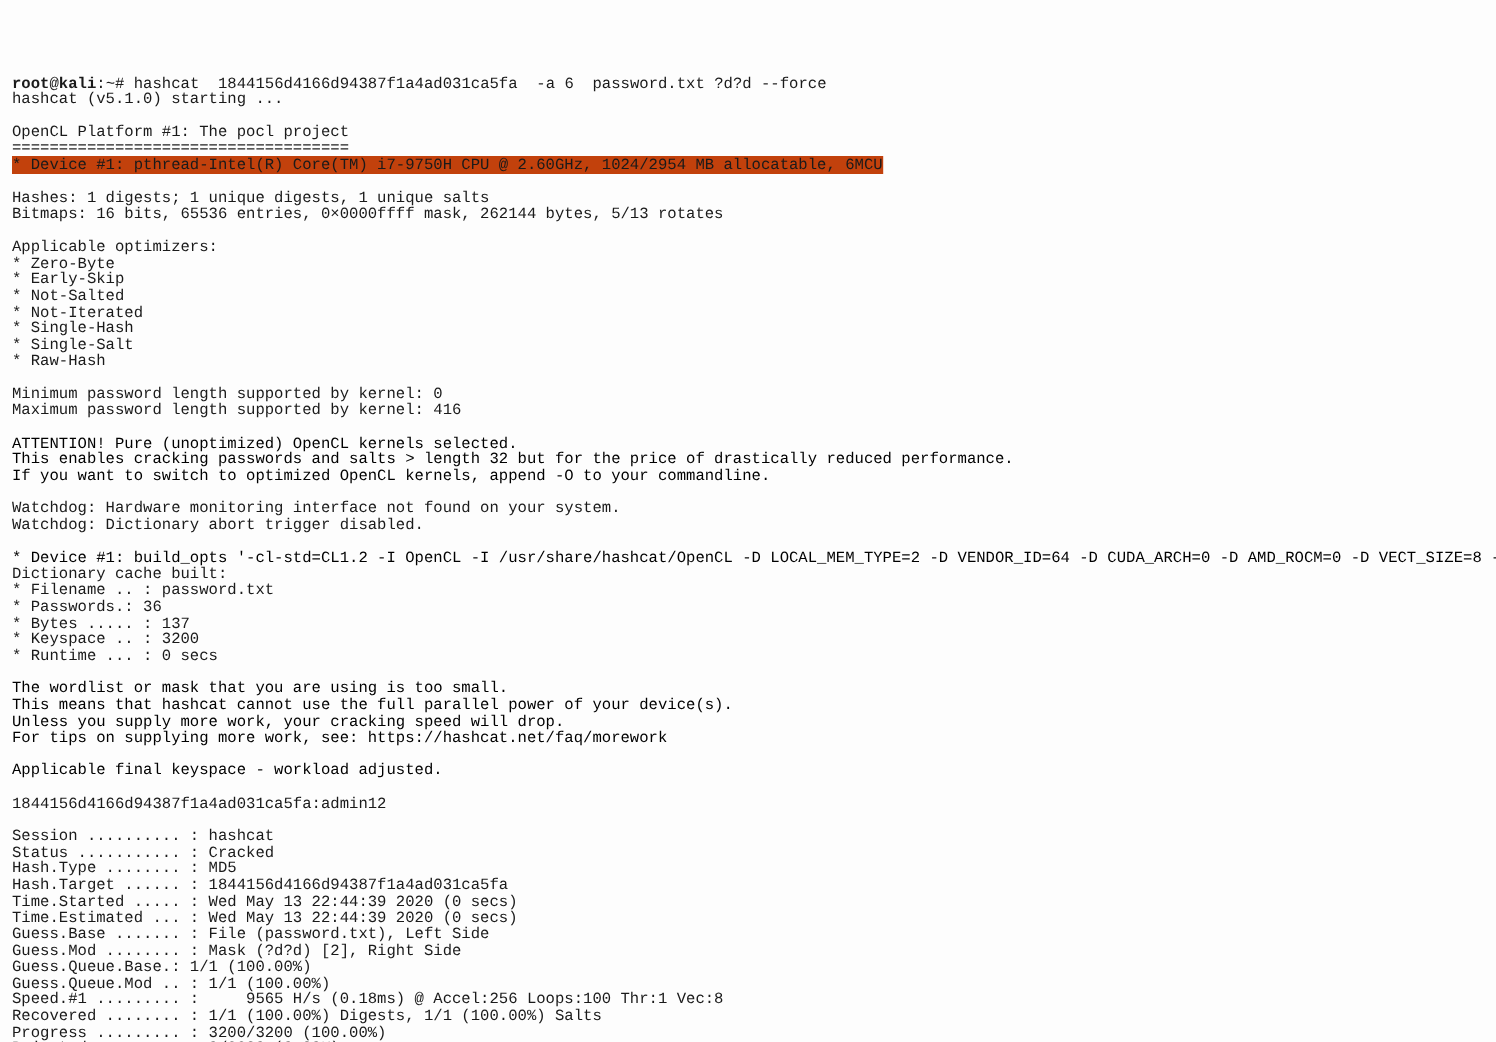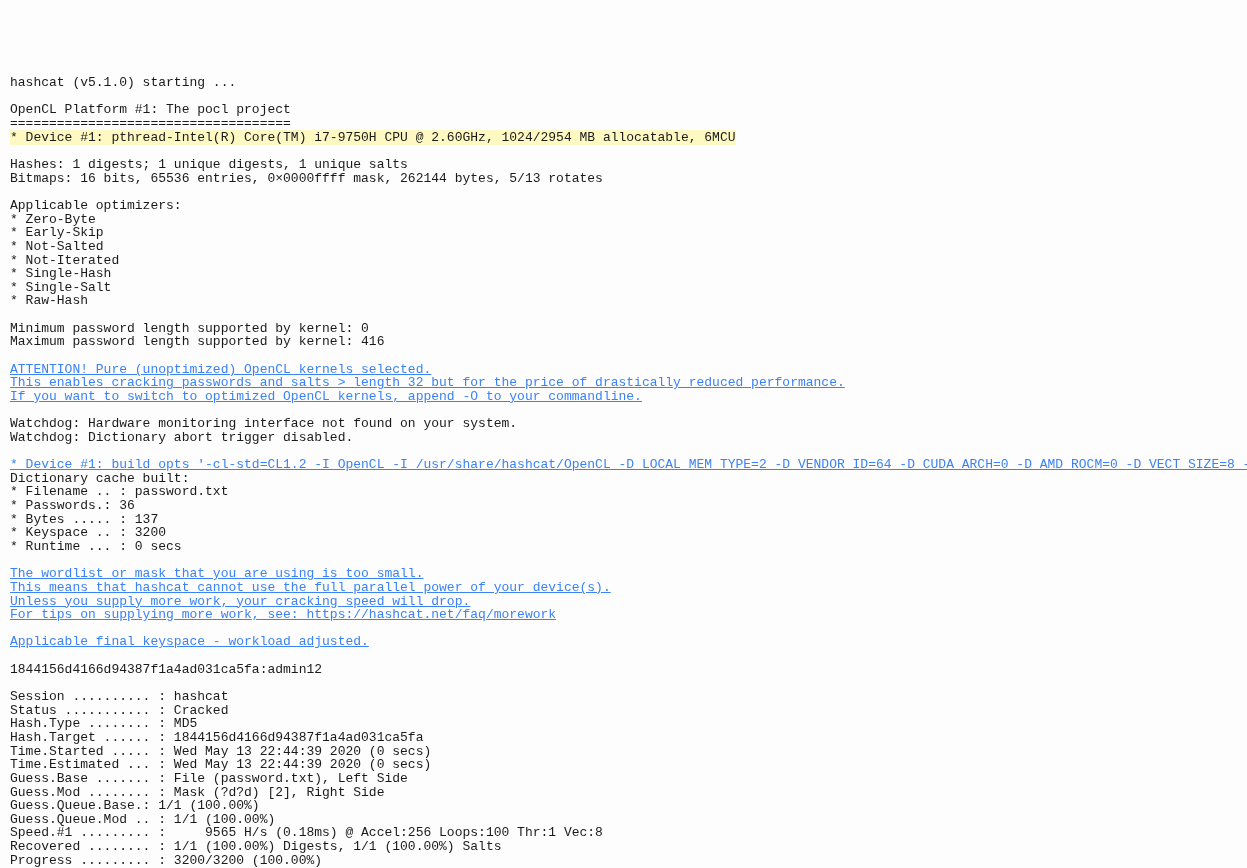--- a/index.html
+++ b/index.html
@@ -22,36 +22,35 @@
     }
     .prompt-user {
       color: #1a1a1a;
       font-weight: bold;
     }
     .prompt-host {
       color: #1a1a1a;
       font-weight: bold;
     }
     .orange {
-      color: #3b82f6;
-      text-decoration: underline;
+      color: #000000;
     }
     .normal {
       color: #1a1a1a;
     }
     .sel {
-      background-color: #fef9c3;
+      background-color: #c2410c;
     }
   </style>
 </head>
 <body>
 
 
 
-<div>
+<div><span><span class="prompt-user">root</span><span class="normal">@</span><span class="prompt-host">kali</span><span class="normal">:~#</span><span class="normal"> hashcat  1844156d4166d94387f1a4ad031ca5fa  -a 6  password.txt ?d?d --force</span></span>
 <div id="lines-container"><span class="line normal">hashcat (v5.1.0) starting ...</span>
 <span class="line normal"> </span>
 <span class="line normal">OpenCL Platform #1: The pocl project</span>
 <span class="line normal">====================================</span>
 <span class="line sel">* Device #1: pthread-Intel(R) Core(TM) i7-9750H CPU @ 2.60GHz, 1024/2954 MB allocatable, 6MCU</span>
 <span class="line normal"> </span>
 <span class="line normal">Hashes: 1 digests; 1 unique digests, 1 unique salts</span>
 <span class="line normal">Bitmaps: 16 bits, 65536 entries, 0×0000ffff mask, 262144 bytes, 5/13 rotates</span>
 <span class="line normal"> </span>
 <span class="line normal">Applicable optimizers:</span>

